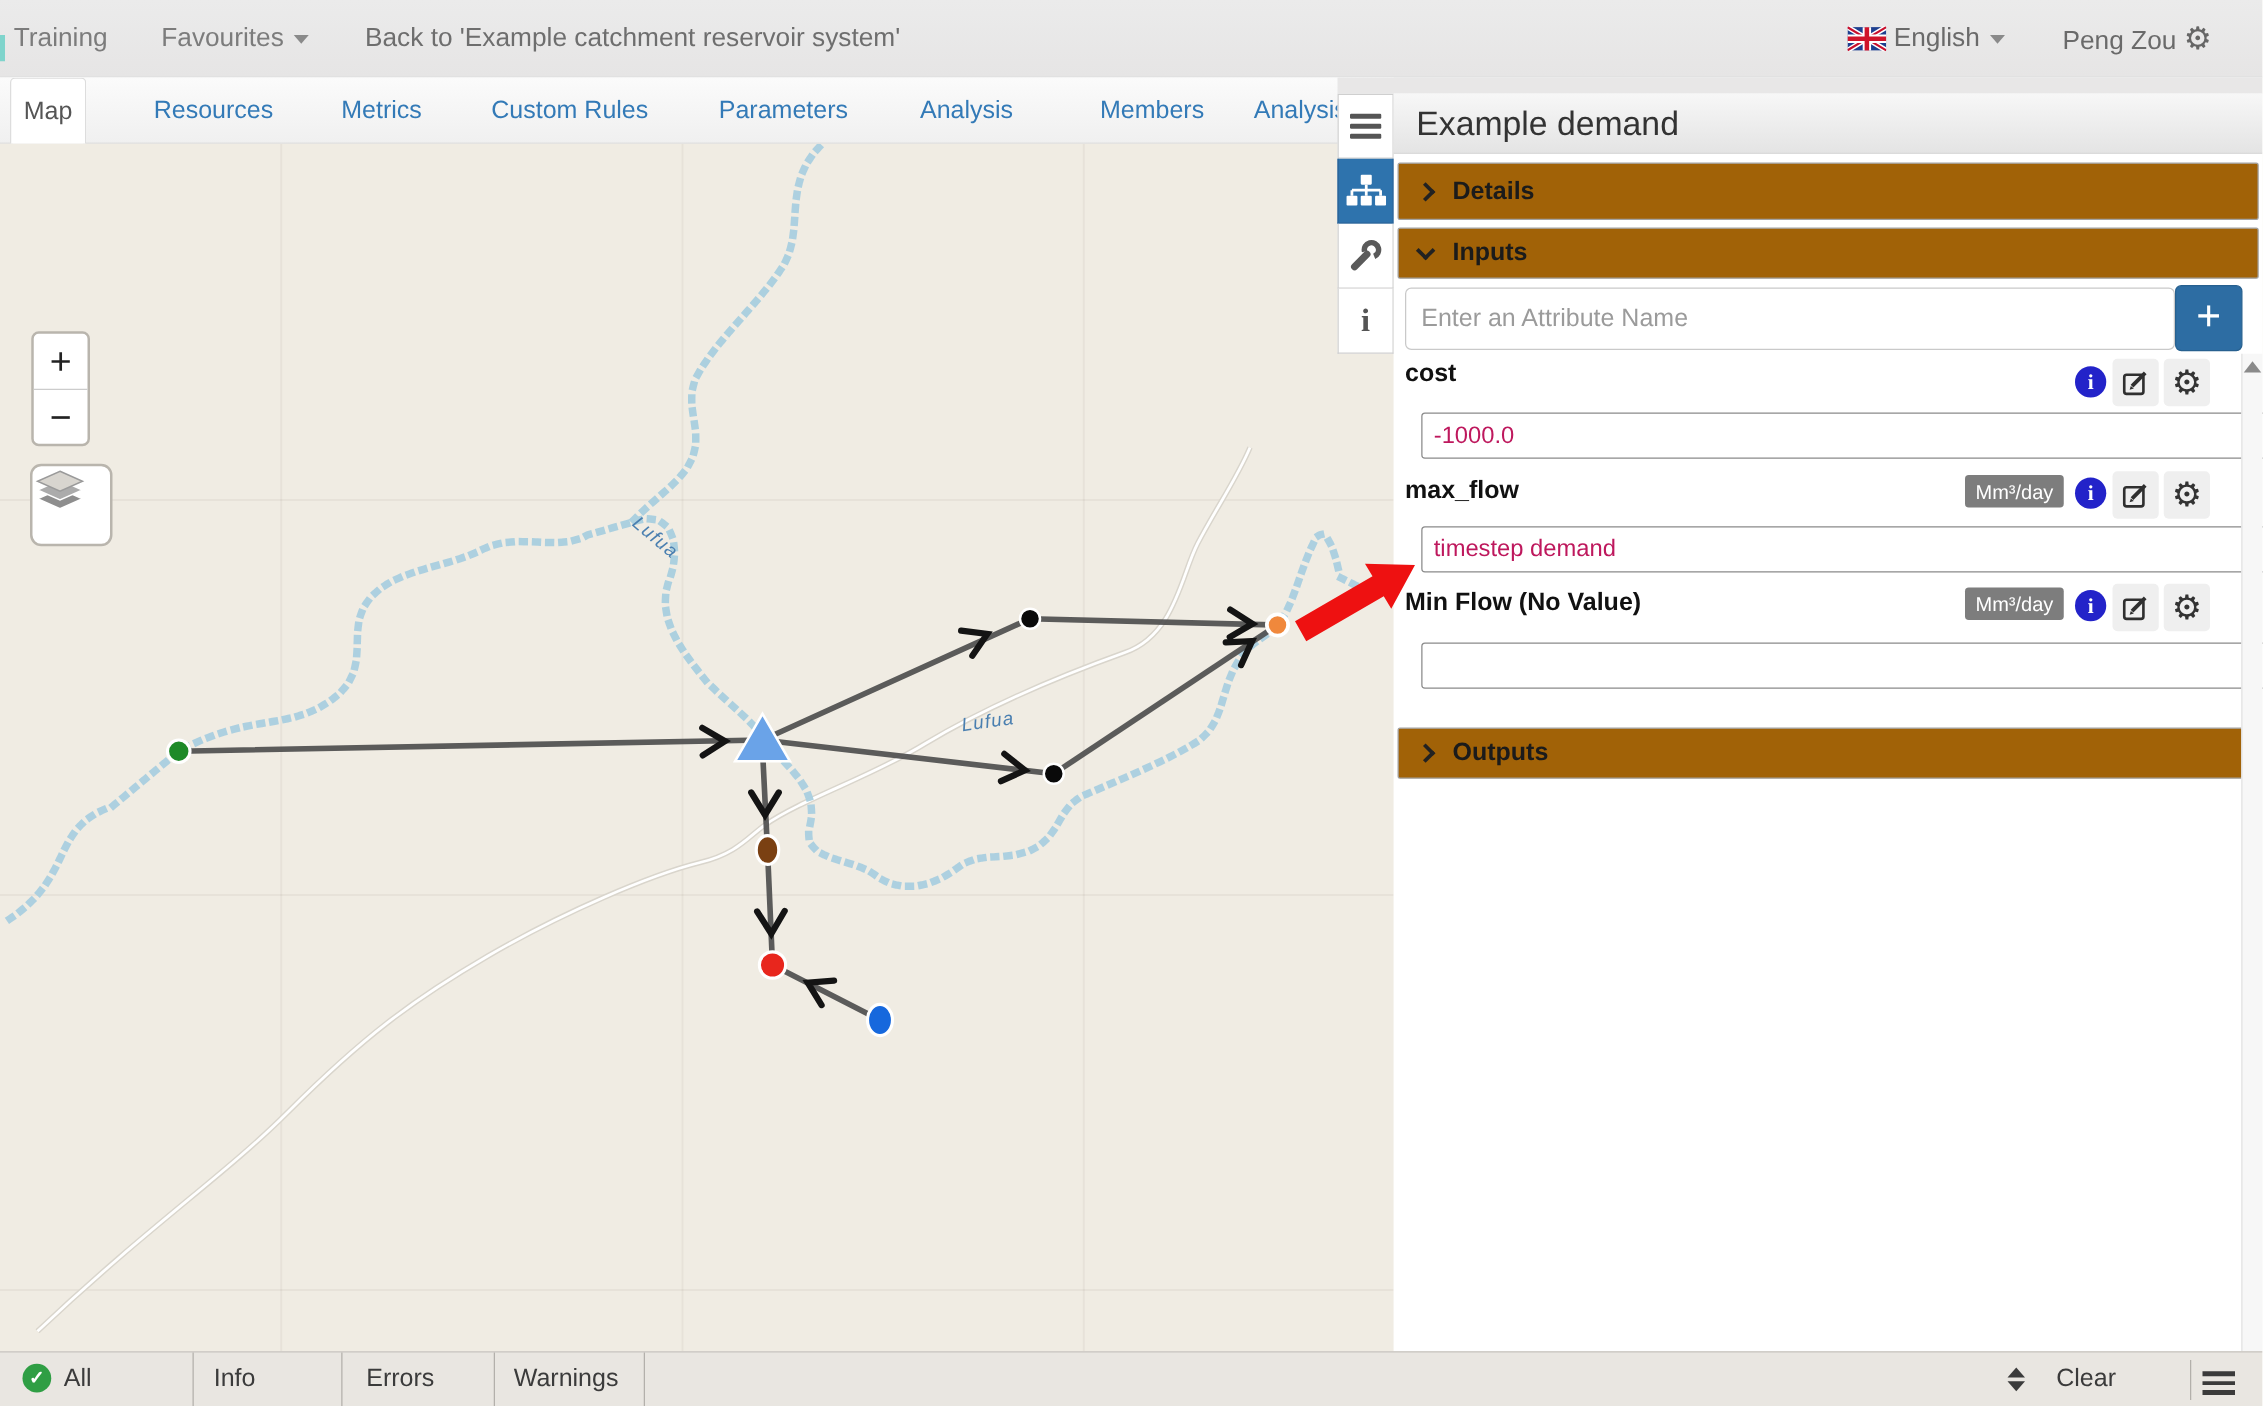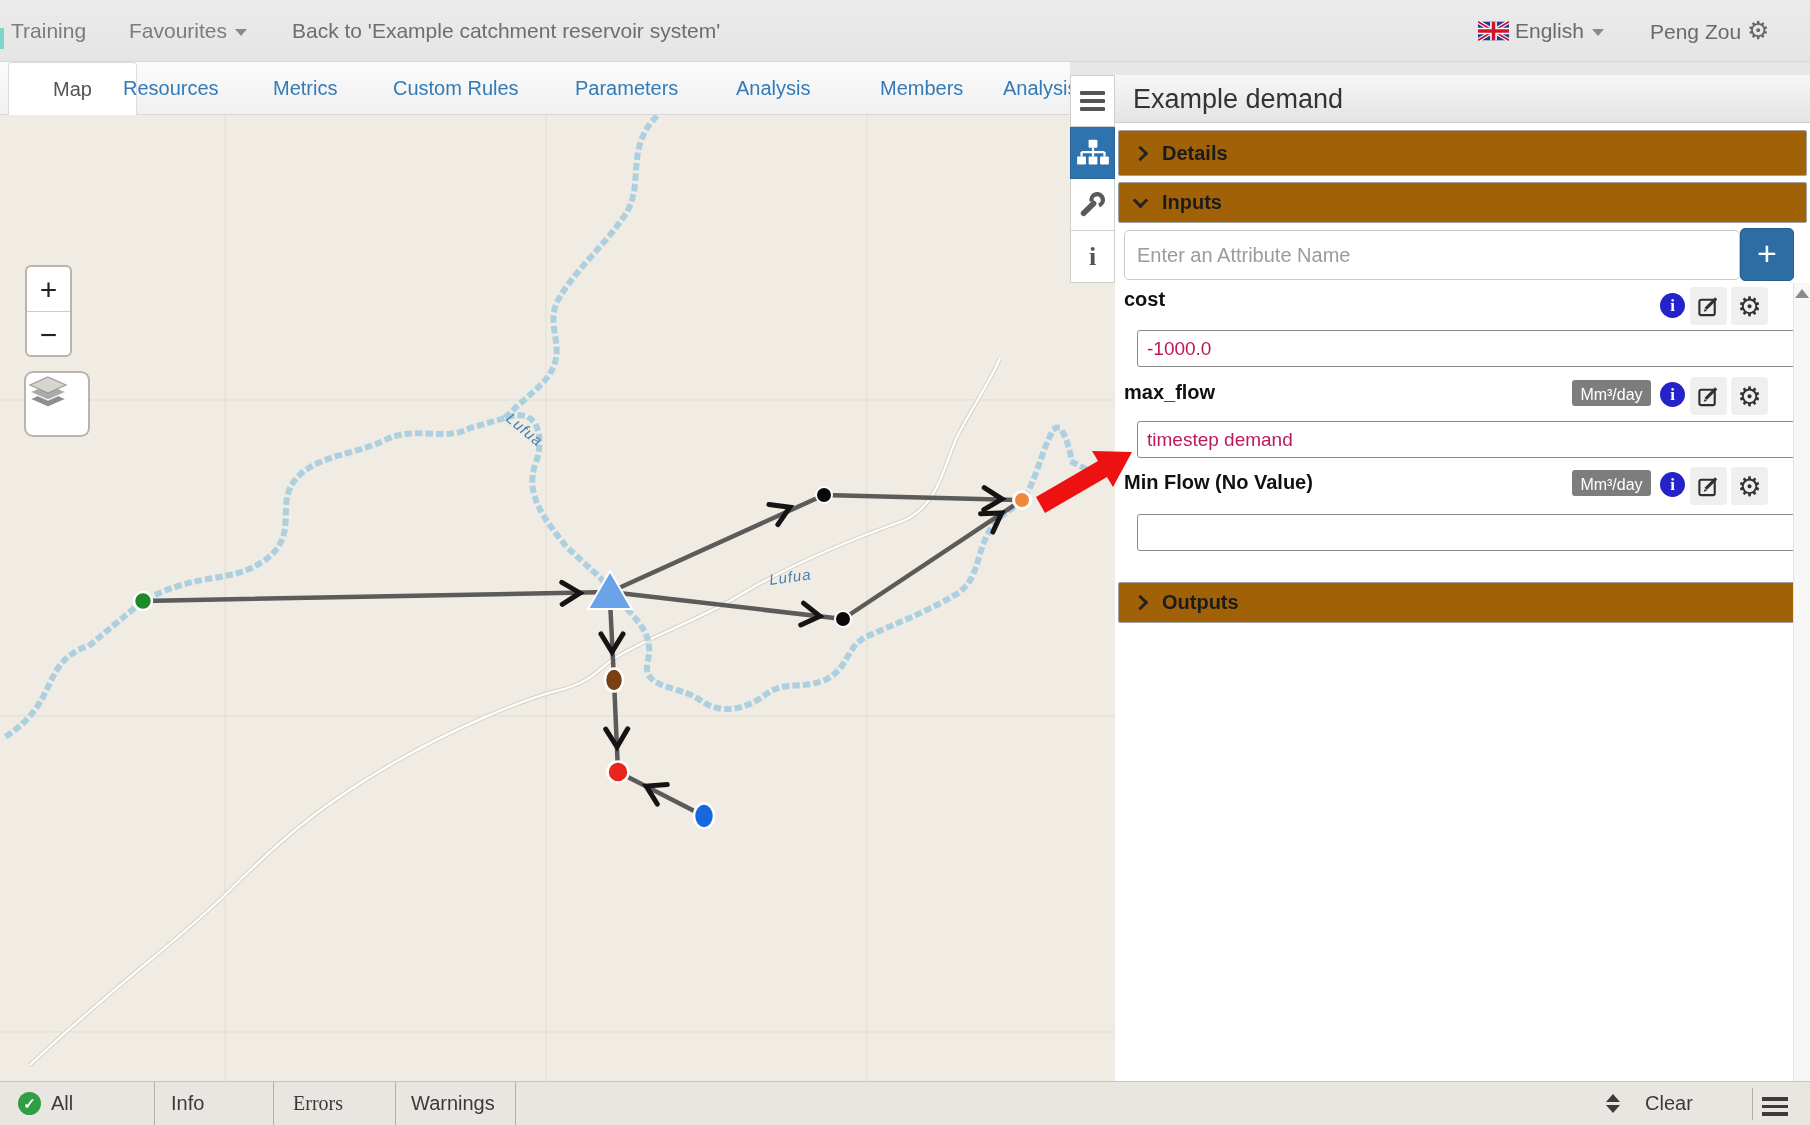--- a/index.html
+++ b/index.html
@@ -18,21 +18,21 @@
                 vertical-align:middle; margin-left:8px; }
   .flag { position:absolute; top:21px; width:31px; height:20px; }
   .gear-glyph { font-size:25px; color:#666; font-family:"DejaVu Sans", sans-serif; }
 
   
   .tabbar { position:absolute; left:0; top:62px; width:1115px; height:53px;
             background:linear-gradient(#fbfbfb,#f0f0f0); border-bottom:1px solid #d8d8d8; }
   .tab { position:absolute; top:0; height:53px; line-height:53px; font-size:20px;
          color:#337ab7; cursor:pointer; white-space:nowrap; }
   .tab.active { background:#fff; border:1px solid #ddd; border-bottom:none; color:#555;
-                border-radius:4px 4px 0 0; padding:0 44px; left:8px;text-align:right; }
+                border-radius:4px 4px 0 0; padding:0 10px; left:8px;text-align:right; }
 
   
   .map { position:absolute; left:0; top:115px; width:1115px; height:966px; background:#f0ece3; overflow:hidden; }
   .map svg { position:absolute; left:0; top:0; }
 
   .zoomctl { position:absolute; left:25px; top:150px; width:47px; height:92px;
              background:#fff; border:2px solid #b9b5ad; border-radius:6px; }
   .zoomctl .zbtn { width:100%; height:45px; text-align:center; line-height:45px; font-size:30px;
                    color:#222; cursor:pointer; }
   .zoomctl .zbtn:first-child { border-bottom:1px solid #ccc; }
@@ -315,21 +315,21 @@
     <div class="up"></div>
   </div>
 
   <div class="statusbar">
     <div class="sb-item" style="left:0; width:155px; padding-left:18px;">
       <span class="check-circle">✓</span><span>All</span>
     </div>
     <div class="sb-item" style="left:155px; width:119px; padding-left:16px;">
       <span>Info</span>
     </div>
-    <div class="sb-item" style="left:274px; width:122px; padding-left:19px;font-family:Liberation Serif, serif;">
+    <div class="sb-item" style="left:274px; width:122px; padding-left:19px;">
       <span>Errors</span>
     </div>
     <div class="sb-item" style="left:396px; width:120px; padding-left:15px;">
       <span>Warnings</span>
     </div>
     <div class="sort-icon" style="left:1606px;">
       <div class="t up"></div>
         <div class="t dn"></div>
     </div>
     <div class="sb-item" style="left:1645px; border-right:none;">

